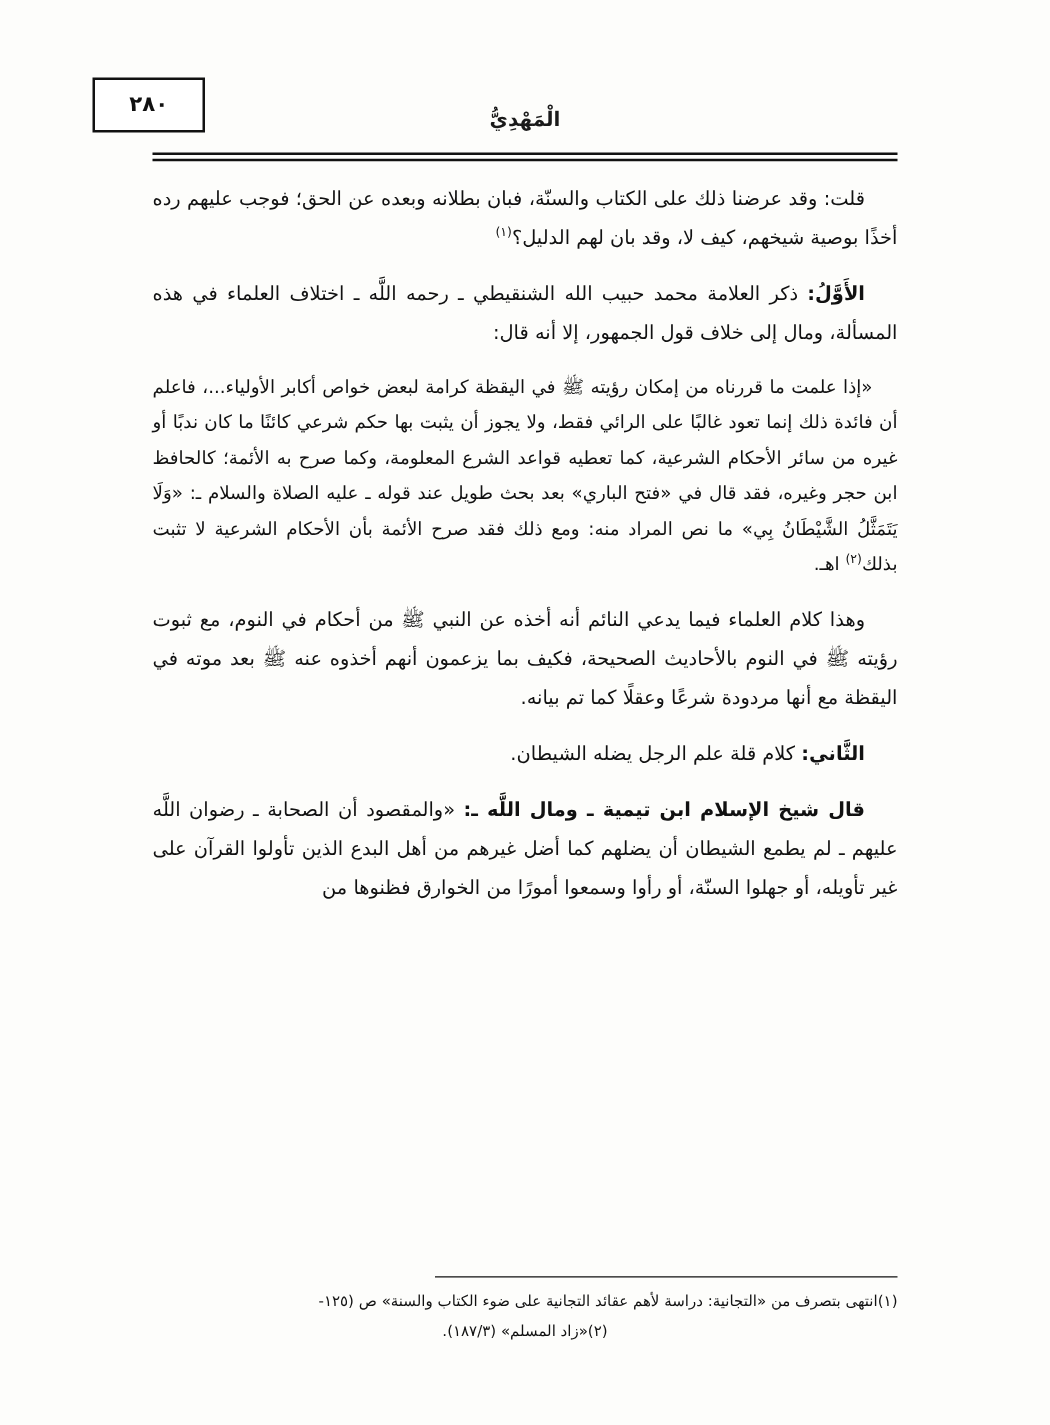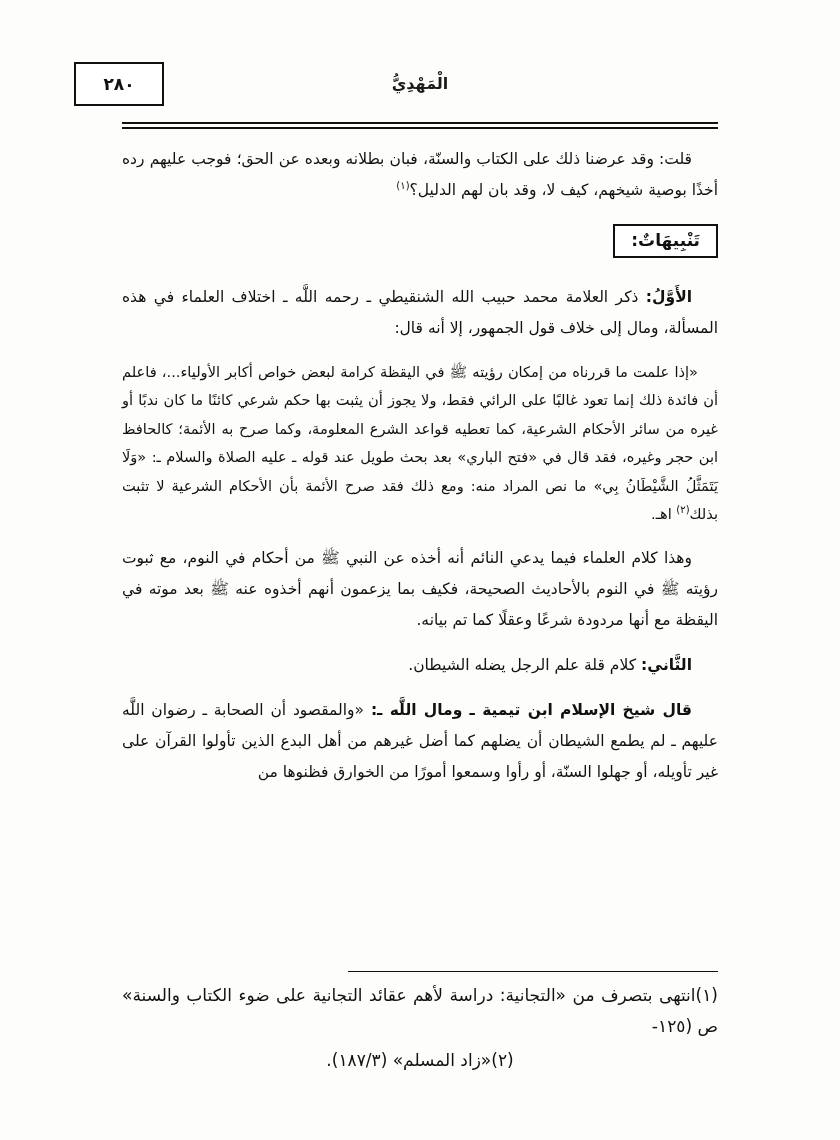--- a/index.html
+++ b/index.html
@@ -26,21 +26,21 @@
   
   .header {
     position: absolute;
     top: 70px;
     right: 120px;
     left: 120px;
     height: 46px;
   }
   .header-title {
     position: absolute;
-    top: 4px;
+    top: 16px;
     left: 0;
     right: 0;
     text-align: center;
     font-size: 16px;
     font-weight: bold;
     letter-spacing: 1px;
     color: #1a1a1a;
   }
   .page-number-box {
     position: absolute;
@@ -117,21 +117,21 @@
     right: 122px;
     left: 122px;
     bottom: 62px;
   }
   .footnote-rule {
     border-top: 1.4px solid #111;
     width: 62%;
     margin: 0 0 8px auto;
   }
   .footnotes p {
-    font-size: 17px;
+    font-size: 12px;
     line-height: 1.85;
     margin: 0 0 2px 0;
     text-align: justify;
     text-align-last: right;
   }
   .fn-center { text-align: center !important; text-align-last: center !important; }
   .fn-right-small { text-align: center; text-align-last: center !important; }
   sup { font-size: 10px; }
 </style>
 </head>
@@ -147,23 +147,20 @@
   </div>
 
   <div class="rule"></div>
 
   <div class="content">
 
     <p class="indent">
       <span>قلت: وقد عرضنا ذلك على الكتاب والسنّة، فبان بطلانه وبعده عن الحق؛ فوجب عليهم رده أخذًا بوصية شيخهم، كيف لا، وقد بان لهم الدليل؟</span><sup>(١)</sup>
     </p>
 
-    <div class="section-label">
-      <span class="label-box">تَنْبِيهَاتٌ:</span>
-    </div>
 
     <p class="indent">
       <span class="bold">الأَوَّلُ:</span>
       <span>ذكر العلامة محمد حبيب الله الشنقيطي ـ رحمه اللَّه ـ اختلاف العلماء في هذه المسألة، ومال إلى خلاف قول الجمهور، إلا أنه قال:</span>
     </p>
 
     <p class="quote small-indent">
       <span>«إذا علمت ما قررناه من إمكان رؤيته ﷺ في اليقظة كرامة لبعض خواص أكابر الأولياء...، فاعلم أن فائدة ذلك إنما تعود غالبًا على الرائي فقط، ولا يجوز أن يثبت بها حكم شرعي كائنًا ما كان ندبًا أو غيره من سائر الأحكام الشرعية، كما تعطيه قواعد الشرع المعلومة، وكما صرح به الأئمة؛ كالحافظ ابن حجر وغيره، فقد قال في «فتح الباري» بعد بحث طويل عند قوله ـ عليه الصلاة والسلام ـ: «وَلَا يَتَمَثَّلُ الشَّيْطَانُ بِي» ما نص المراد منه: ومع ذلك فقد صرح الأئمة بأن الأحكام الشرعية لا تثبت بذلك</span><sup>(٢)</sup>
       <span>اهـ.</span>
     </p>

